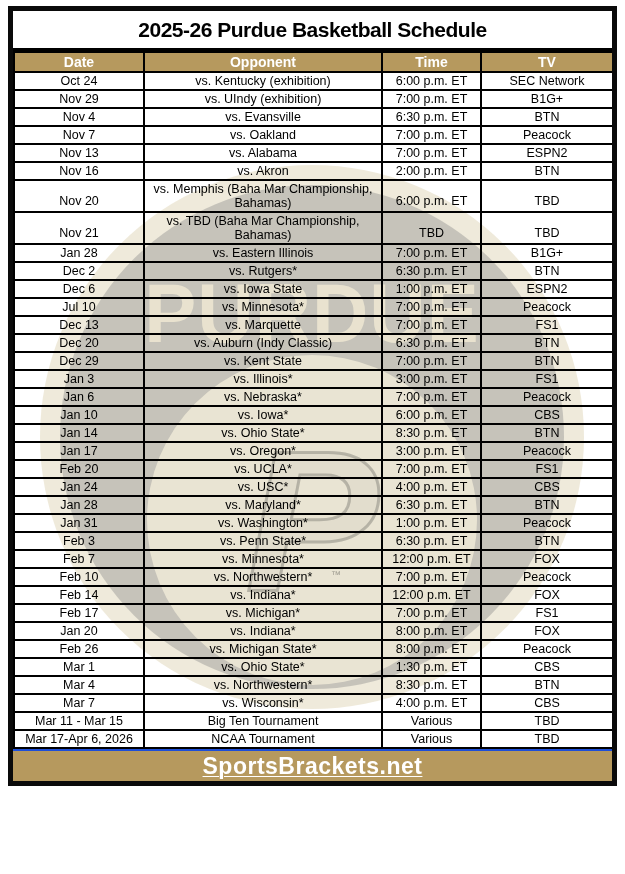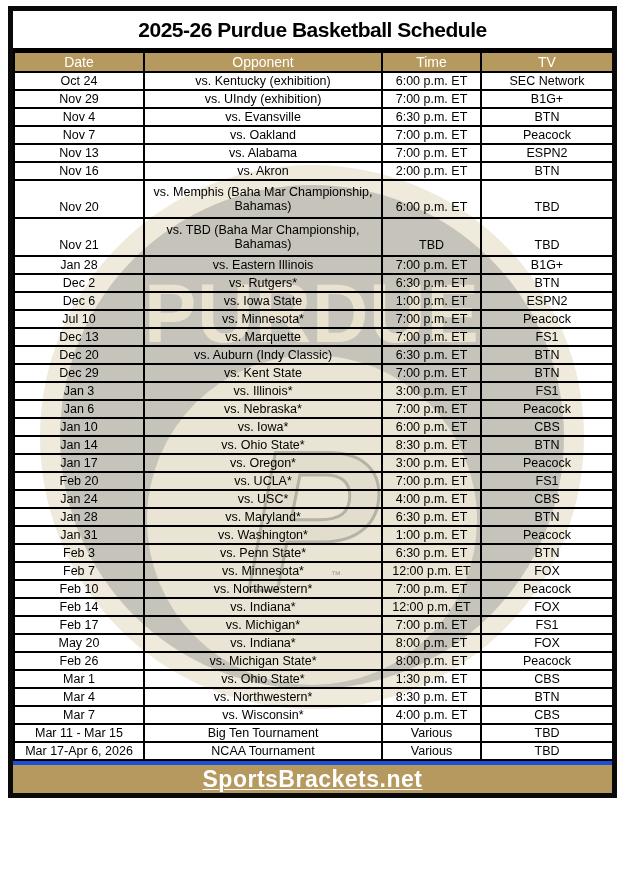--- a/index.html
+++ b/index.html
@@ -47,33 +47,33 @@
     font-size:21px; font-weight:bold; letter-spacing:-0.5px;
   }
   
   table {
     position:relative; z-index:1; width:100%;
     border-collapse:collapse; table-layout:fixed;
   }
   col.c-date { width:130px; } col.c-opp { width:238px; }
   col.c-time { width:99px; }  col.c-tv  { width:132px; }
   th {
-    background:#b6995e; color:#fff; font-weight:normal; font-size:14px;
+    background:#b6995e; color:#fff; font-weight:bold; font-size:14px;
     height:20px; border:2px solid #000; padding:1px 2px; text-align:center;
   }
   td {
     background:transparent; font-size:12.5px; line-height:14px; text-align:center;
     height:16px; border:2px solid #000; padding:1px 3px; vertical-align:middle;
   }
-  tr.tall td { height:38px; vertical-align:bottom; padding-bottom:3px; }
+  tr.tall td { height:32px; vertical-align:bottom; padding-bottom:3px; }
   tr.tall td[data-field="opponent"] { vertical-align:middle; padding-bottom:1px; }
   
   .footer-bar {
     position:relative; z-index:1; height:32px; background:#b6995e;
-    border-top:4px solid #1d4ed8; display:flex; align-items:center; justify-content:center;
+    border-top:2px solid #1d4ed8; display:flex; align-items:center; justify-content:center;
   }
   .footer-link {
     color:#fff; font-size:23px; font-weight:bold; letter-spacing:0.5px;
     text-decoration:underline; text-decoration-thickness:1px; text-underline-offset:2px;
   }
 </style>
 </head>
 <body>
 
 <div class="sheet">
@@ -275,21 +275,21 @@
     <td data-field="time">12:00 p.m. ET</td>
     <td data-field="tv">FOX</td>
   </tr>
         <tr>
     <td data-field="date">Feb 17</td>
     <td data-field="opponent">vs. Michigan*</td>
     <td data-field="time">7:00 p.m. ET</td>
     <td data-field="tv">FS1</td>
   </tr>
         <tr>
-    <td data-field="date">May 20</td>
+    <td data-field="date">Jan 20</td>
     <td data-field="opponent">vs. Indiana*</td>
     <td data-field="time">8:00 p.m. ET</td>
     <td data-field="tv">FOX</td>
   </tr>
         <tr>
     <td data-field="date">Feb 26</td>
     <td data-field="opponent">vs. Michigan State*</td>
     <td data-field="time">8:00 p.m. ET</td>
     <td data-field="tv">Peacock</td>
   </tr>

